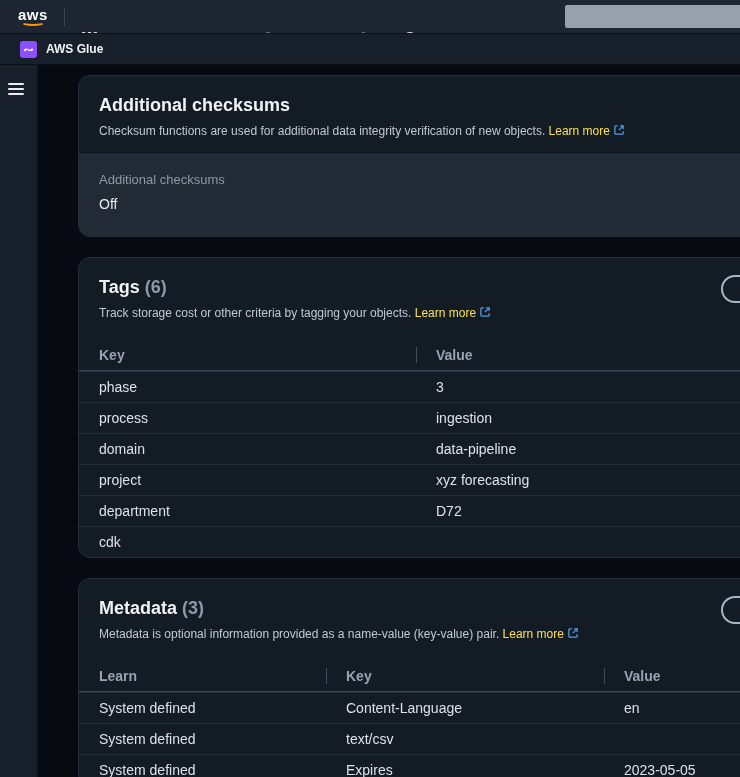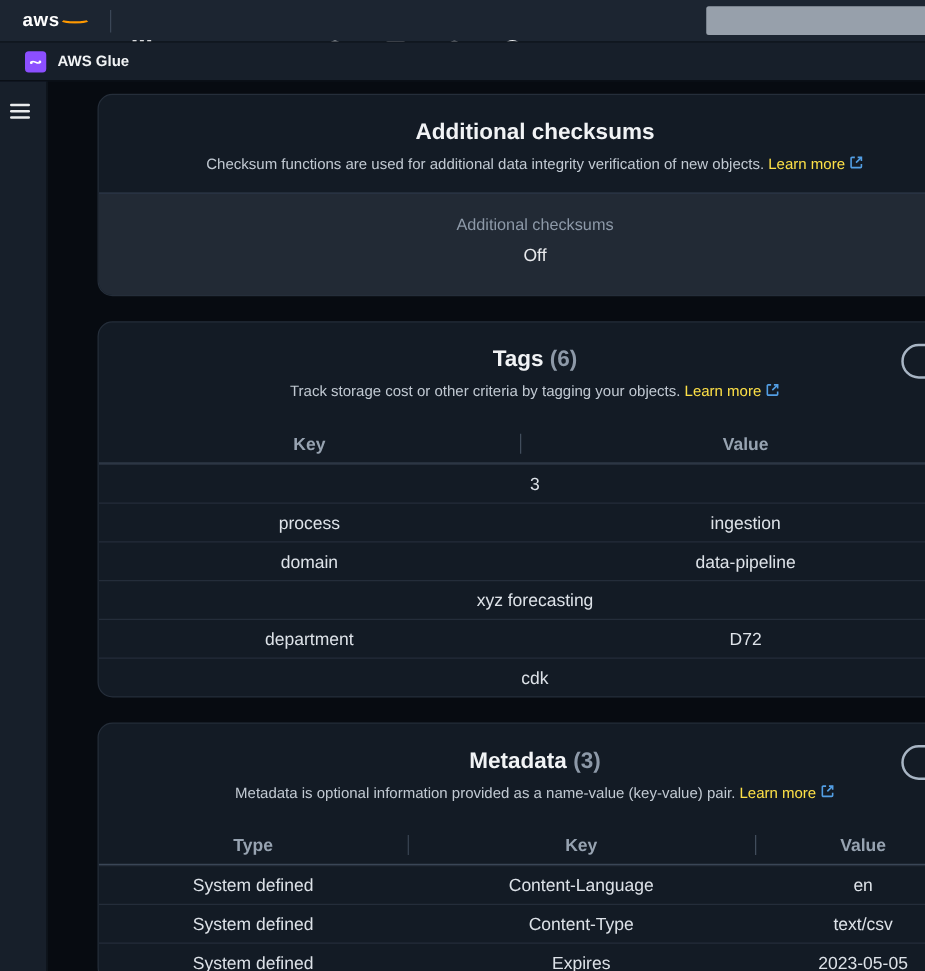--- a/index.html
+++ b/index.html
@@ -13,21 +13,21 @@
 
   
   .topbar {
     position: absolute; left: 0; top: 0; width: 740px; height: 33px;
     background: #1c2531;
     display: flex; align-items: center;
     padding-left: 18px;
     overflow: hidden;
     z-index: 5;
   }
-  .logo { display: flex; flex-direction: row; align-items: center; margin-right: 16px; cursor: pointer; }
+  .logo { display: flex; flex-direction: column; align-items: center; margin-right: 16px; cursor: pointer; }
   .logo-text { font-weight: 700; font-size: 15px; letter-spacing: 0.5px; line-height: 14px; color: #ffffff; }
   .swoosh { width: 24px; height: 7px; border: 2px solid transparent; border-bottom-color: #ff9900; border-radius: 50%; margin-top: -3px; }
   .sep { width: 1px; height: 18px; background: #3a4656; margin-right: 16px; }
   .tb-btn {
     background: transparent; border: none; color: #e9ebed; cursor: pointer;
     display: flex; align-items: flex-end; gap: 9px; font-size: 13px;
     font-family: "Liberation Sans", sans-serif;
     margin-top: 46px;
   }
   .tb-right { margin-left: auto; display: flex; align-items: center; gap: 30px; }
@@ -67,21 +67,21 @@
   }
   .hamburger {
     margin-top: 14px; width: 22px; height: 20px; background: transparent; border: none;
     display: flex; flex-direction: column; justify-content: center; gap: 3px; cursor: pointer;
   }
   .hbar { display: block; width: 16px; height: 2px; background: #e9ebed; border-radius: 1px; }
 
   
   .main {
     position: absolute; left: 38px; top: 65px; right: 0; bottom: 0;
-    overflow: hidden; padding: 10px 0 0 40px; text-align: center;
+    overflow: hidden; padding: 10px 0 0 40px;
   }
   .panel {
     position: relative;
     width: 700px;
     background: #131b25;
     border: 1px solid #252e3a;
     border-radius: 12px;
     margin-bottom: 20px;
     overflow: hidden;
   }
@@ -234,31 +234,33 @@
           </svg>
         </a>
       </p>
     </div>
     <div class="table">
       <div class="trow thead">
         <div class="cell tc1">Key</div>
         <div class="cell tc2">Value</div>
       </div>
       <div class="trow">
+        <div class="cell tc1">phase</div>
         <div class="cell tc2">3</div>
       </div>
       <div class="trow">
         <div class="cell tc1">process</div>
         <div class="cell tc2">ingestion</div>
       </div>
       <div class="trow">
         <div class="cell tc1">domain</div>
         <div class="cell tc2">data-pipeline</div>
       </div>
       <div class="trow">
+        <div class="cell tc1">project</div>
         <div class="cell tc2">xyz forecasting</div>
       </div>
       <div class="trow">
         <div class="cell tc1">department</div>
         <div class="cell tc2">D72</div>
       </div>
       <div class="trow">
         <div class="cell tc2">cdk</div>
       </div>
     </div>
@@ -274,32 +276,31 @@
           <span>Learn more</span><svg class="ext-icon" viewBox="0 0 16 16">
             <path d="M13.5 9.5v3a1 1 0 0 1-1 1h-9a1 1 0 0 1-1-1v-9a1 1 0 0 1 1-1h3" fill="none" stroke="#539fe5" stroke-width="1.7"></path>
             <path d="M9.5 2.5h4v4" fill="none" stroke="#539fe5" stroke-width="1.7"></path>
             <path d="M13.5 2.5L7.8 8.2" fill="none" stroke="#539fe5" stroke-width="1.7"></path>
           </svg>
         </a>
       </p>
     </div>
     <div class="table">
       <div class="trow thead">
-        <div class="cell mc1">Type</div>
+        <div class="cell mc1">Learn</div>
         <div class="cell mc2">Key</div>
         <div class="cell mc3">Value</div>
       </div>
       <div class="trow">
         <div class="cell mc1">System defined</div>
         <div class="cell mc2">Content-Language</div>
         <div class="cell mc3">en</div>
       </div>
       <div class="trow">
         <div class="cell mc1">System defined</div>
-        <div class="cell mc2">Content-Type</div>
         <div class="cell mc3">text/csv</div>
       </div>
       <div class="trow">
         <div class="cell mc1">System defined</div>
         <div class="cell mc2">Expires</div>
         <div class="cell mc3">2023-05-05</div>
       </div>
     </div>
   </section>
 

